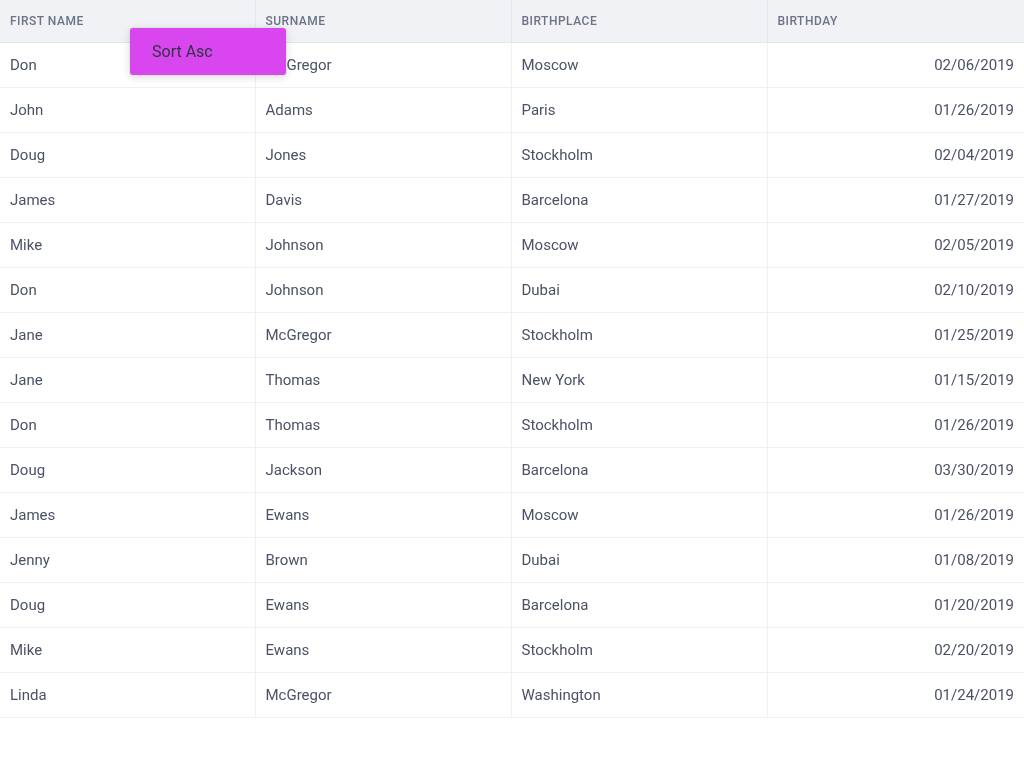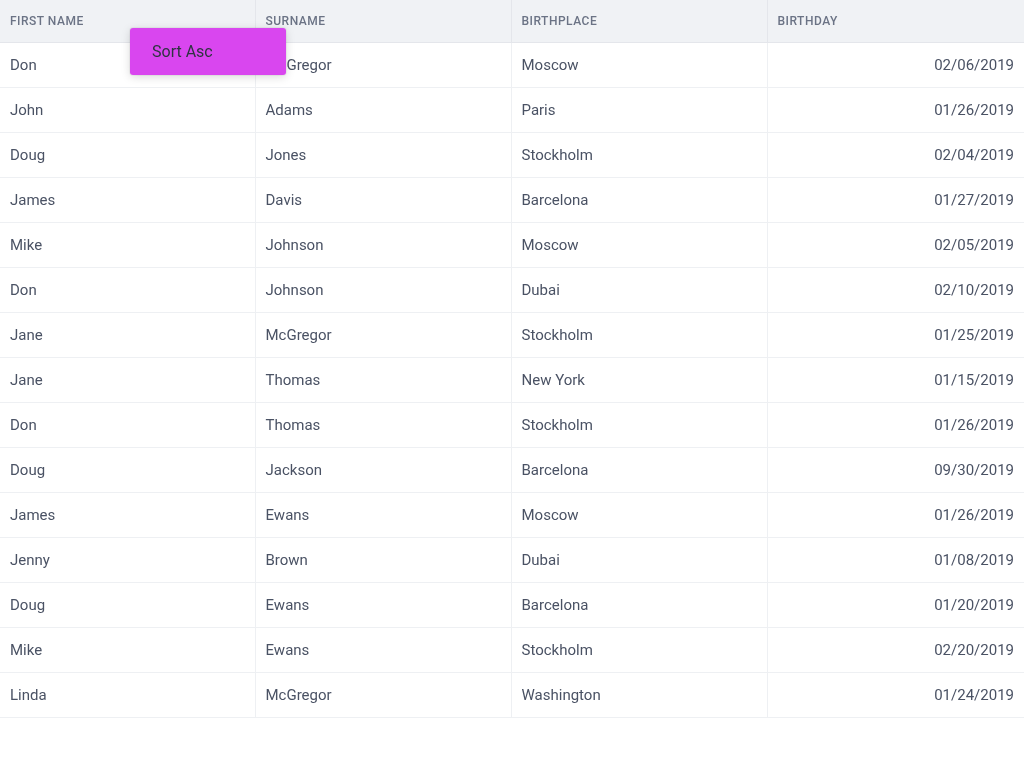--- a/index.html
+++ b/index.html
@@ -156,21 +156,21 @@
         <tr>
           <td>Don</td>
           <td>Thomas</td>
           <td>Stockholm</td>
           <td>01/26/2019</td>
         </tr>
         <tr>
           <td>Doug</td>
           <td>Jackson</td>
           <td>Barcelona</td>
-          <td>09/30/2019</td>
+          <td>03/30/2019</td>
         </tr>
         <tr>
           <td>James</td>
           <td>Ewans</td>
           <td>Moscow</td>
           <td>01/26/2019</td>
         </tr>
         <tr>
           <td>Jenny</td>
           <td>Brown</td>

